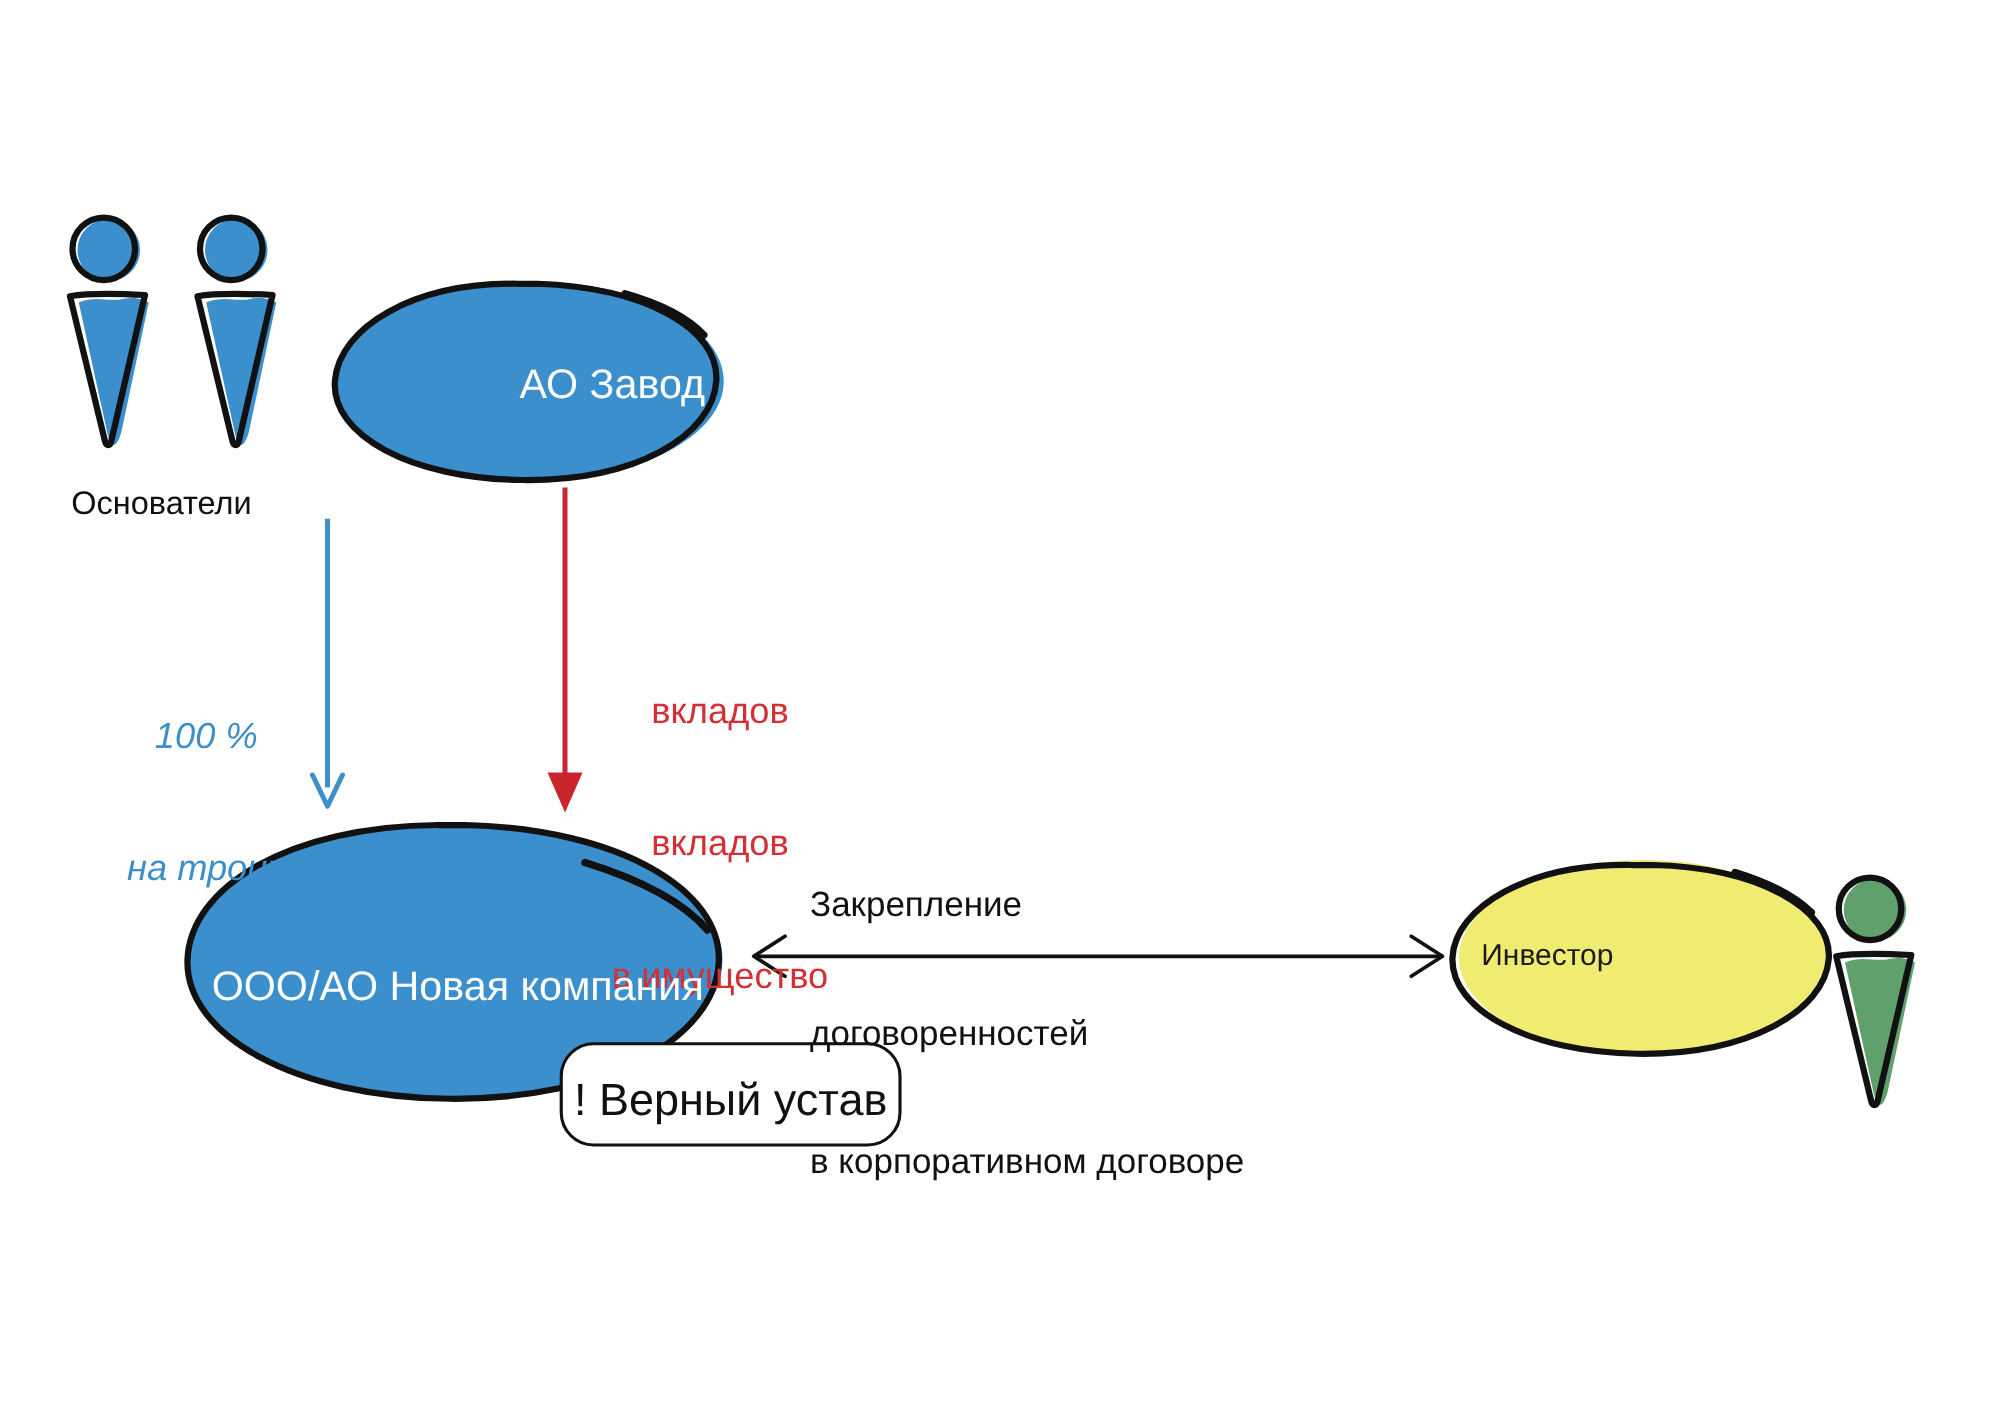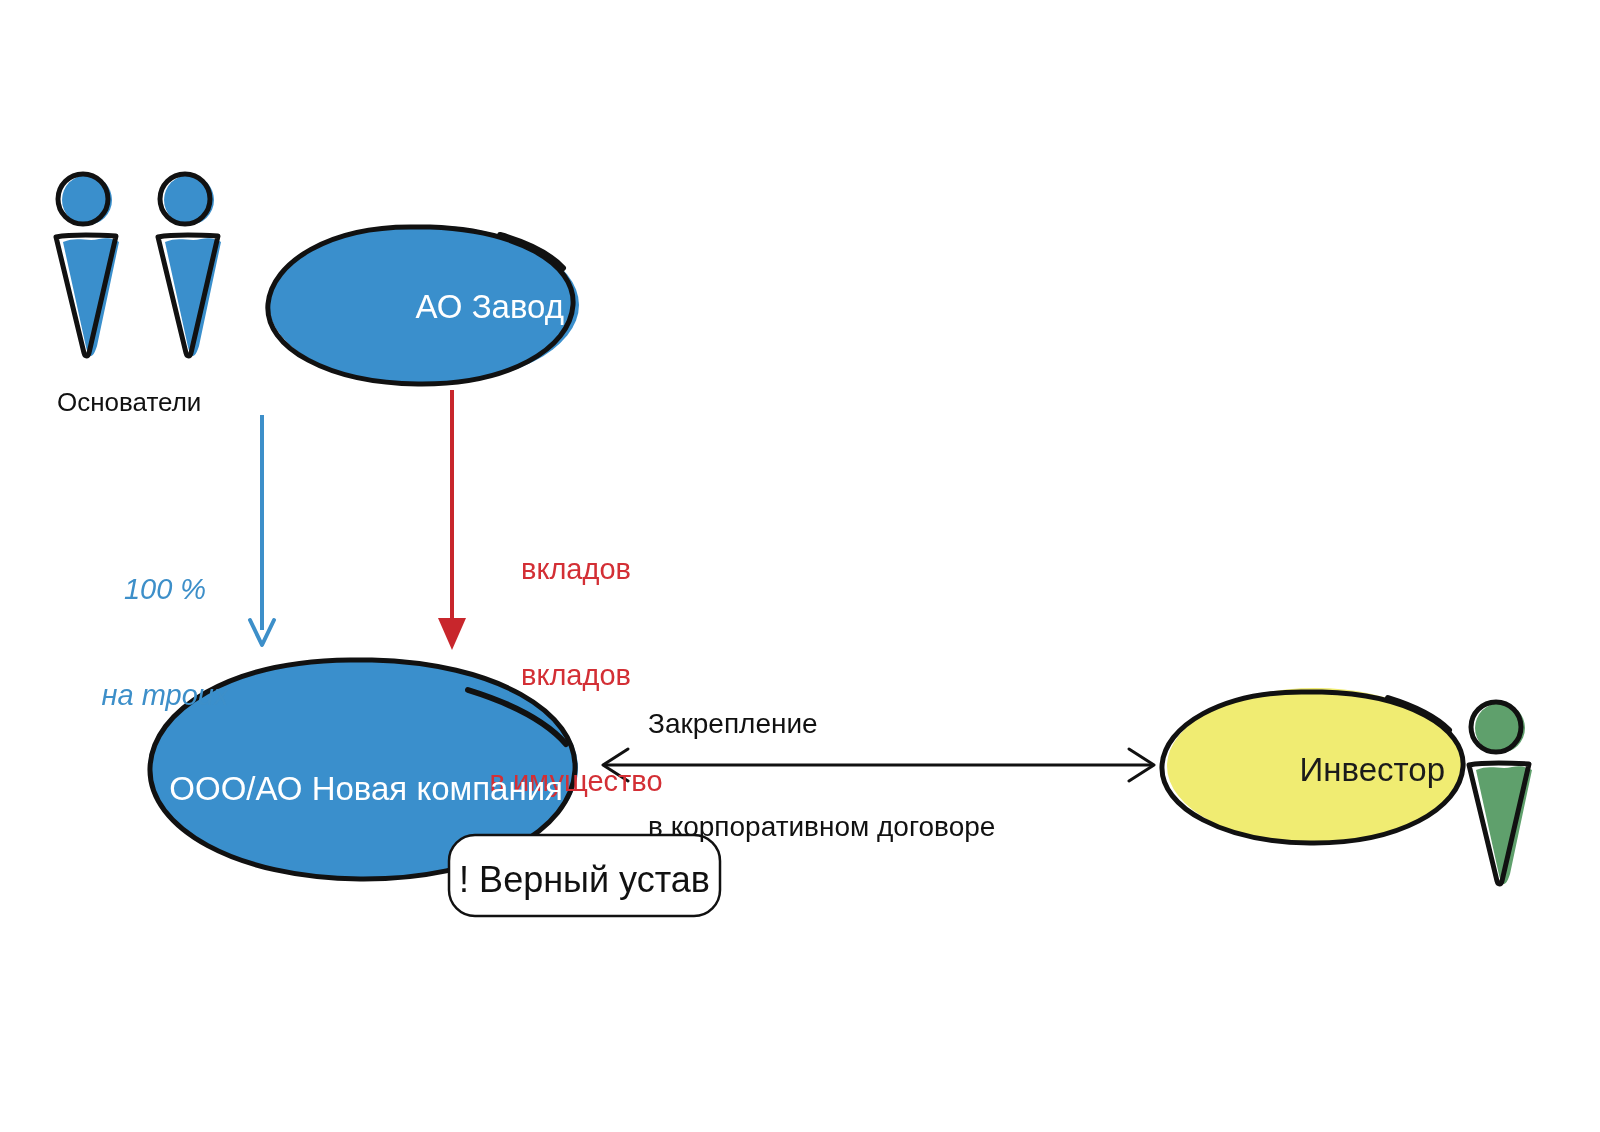--- a/index.html
+++ b/index.html
@@ -30,22 +30,22 @@
     white-space: pre;
     line-height: 1.22;
   }
   .node-label {
     color: #ffffff;
     font-size: 33px;
     text-align: right;
   }
   .node-label-dark {
     color: #1b1b1b;
-    font-size: 33px;
-    text-align: right;
+    font-size: 24px;
+    text-align: left;
   }
   .plain-label {
     color: #111111;
     font-size: 26px;
   }
   .edge-label-blue {
     color: #3d8fc9;
     font-size: 29px;
     text-align: center;
   }
@@ -176,20 +176,21 @@
   <div class="txt edge-label-red" style="left:466px; top:481px; width:220px;">
     <div>вкладов</div>
     <div>вкладов</div>
     <div>в имущество</div>
   </div>
 
   <div class="txt node-label" style="left:163px; top:748px; width:400px;margin-top:21px;">ООО/АО Новая компания</div>
 
   <div class="txt edge-label-black" style="left:648px; top:639px; width:460px;">
     <div>Закрепление</div>
+    <div>договоренностей</div>
     <div>в корпоративном договоре</div>
   </div>
 
   <div class="txt node-label-dark" style="left:1185px; top:750px; width:260px;">Инвестор</div>
 
   <div class="txt callout-label" style="left:449px; top:858px; width:271px;">! Верный устав</div>
 
 </div>
 
 </body></html>

